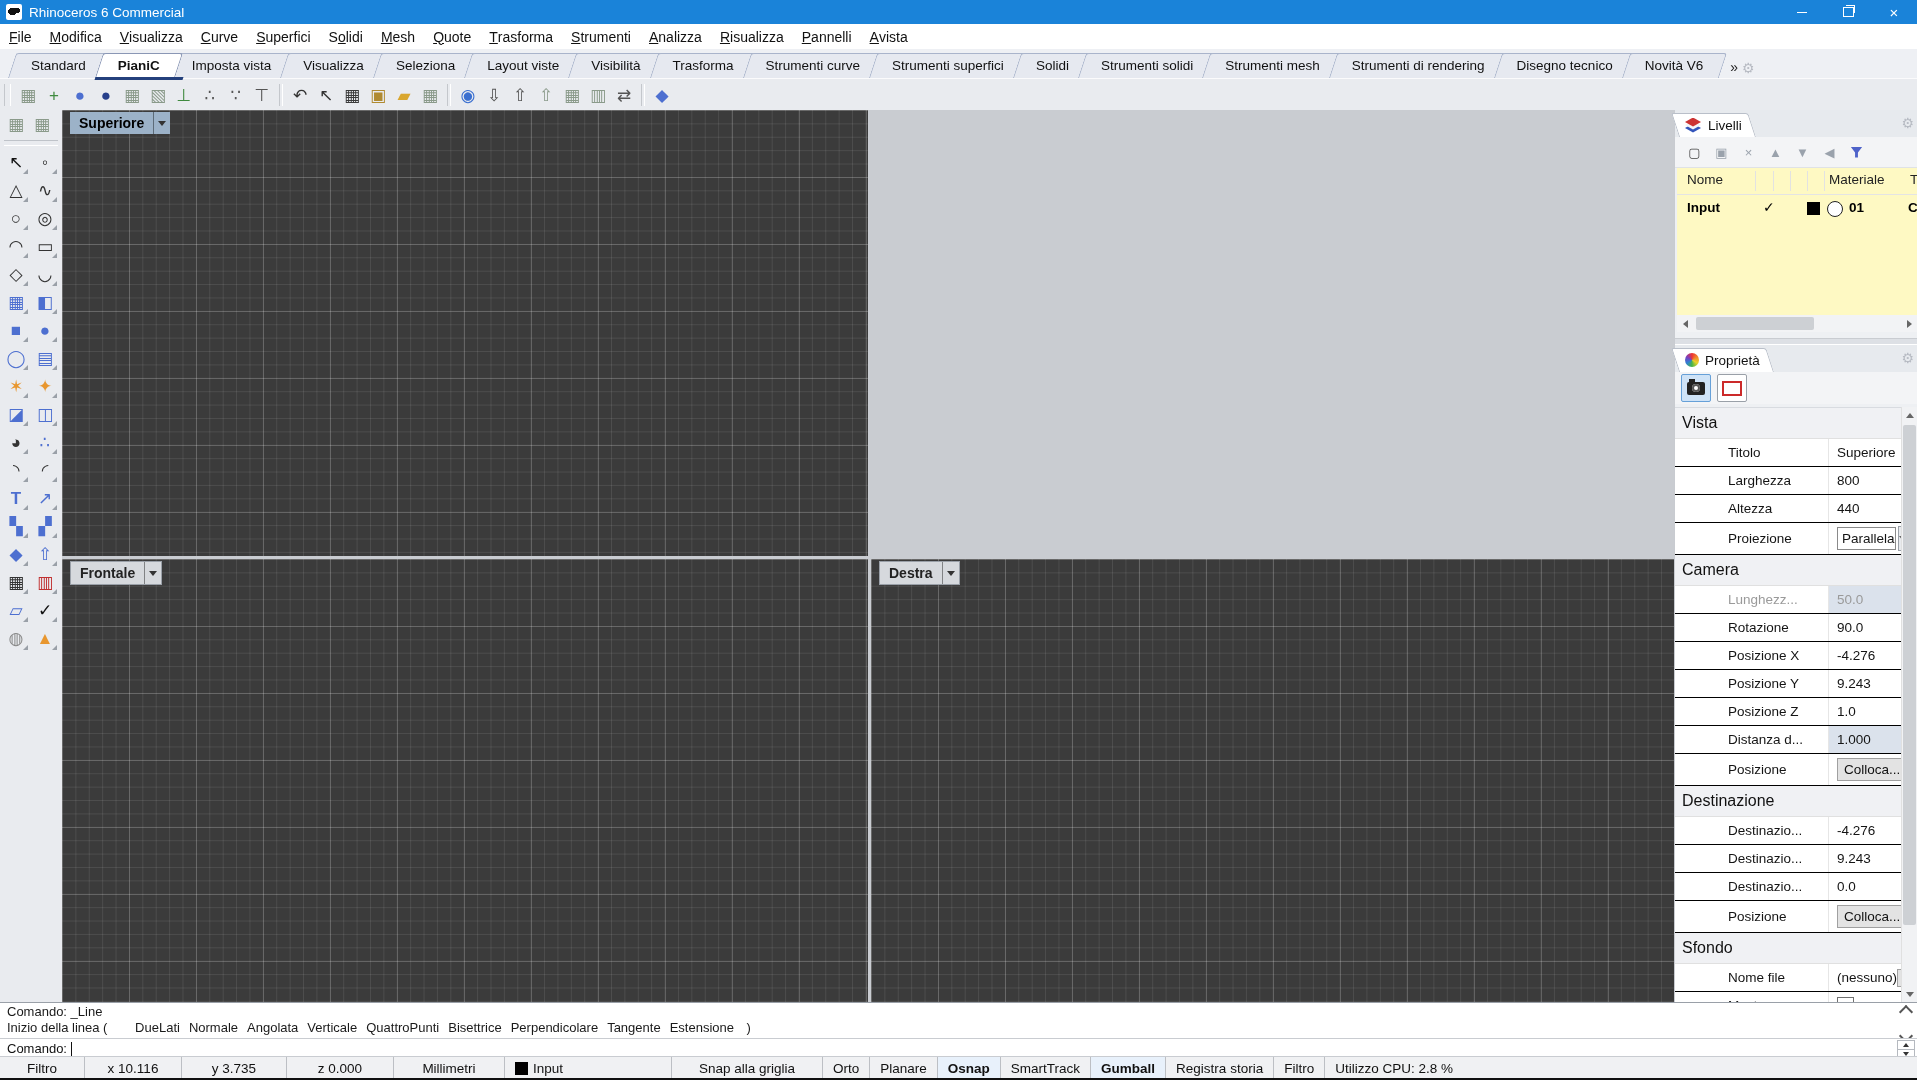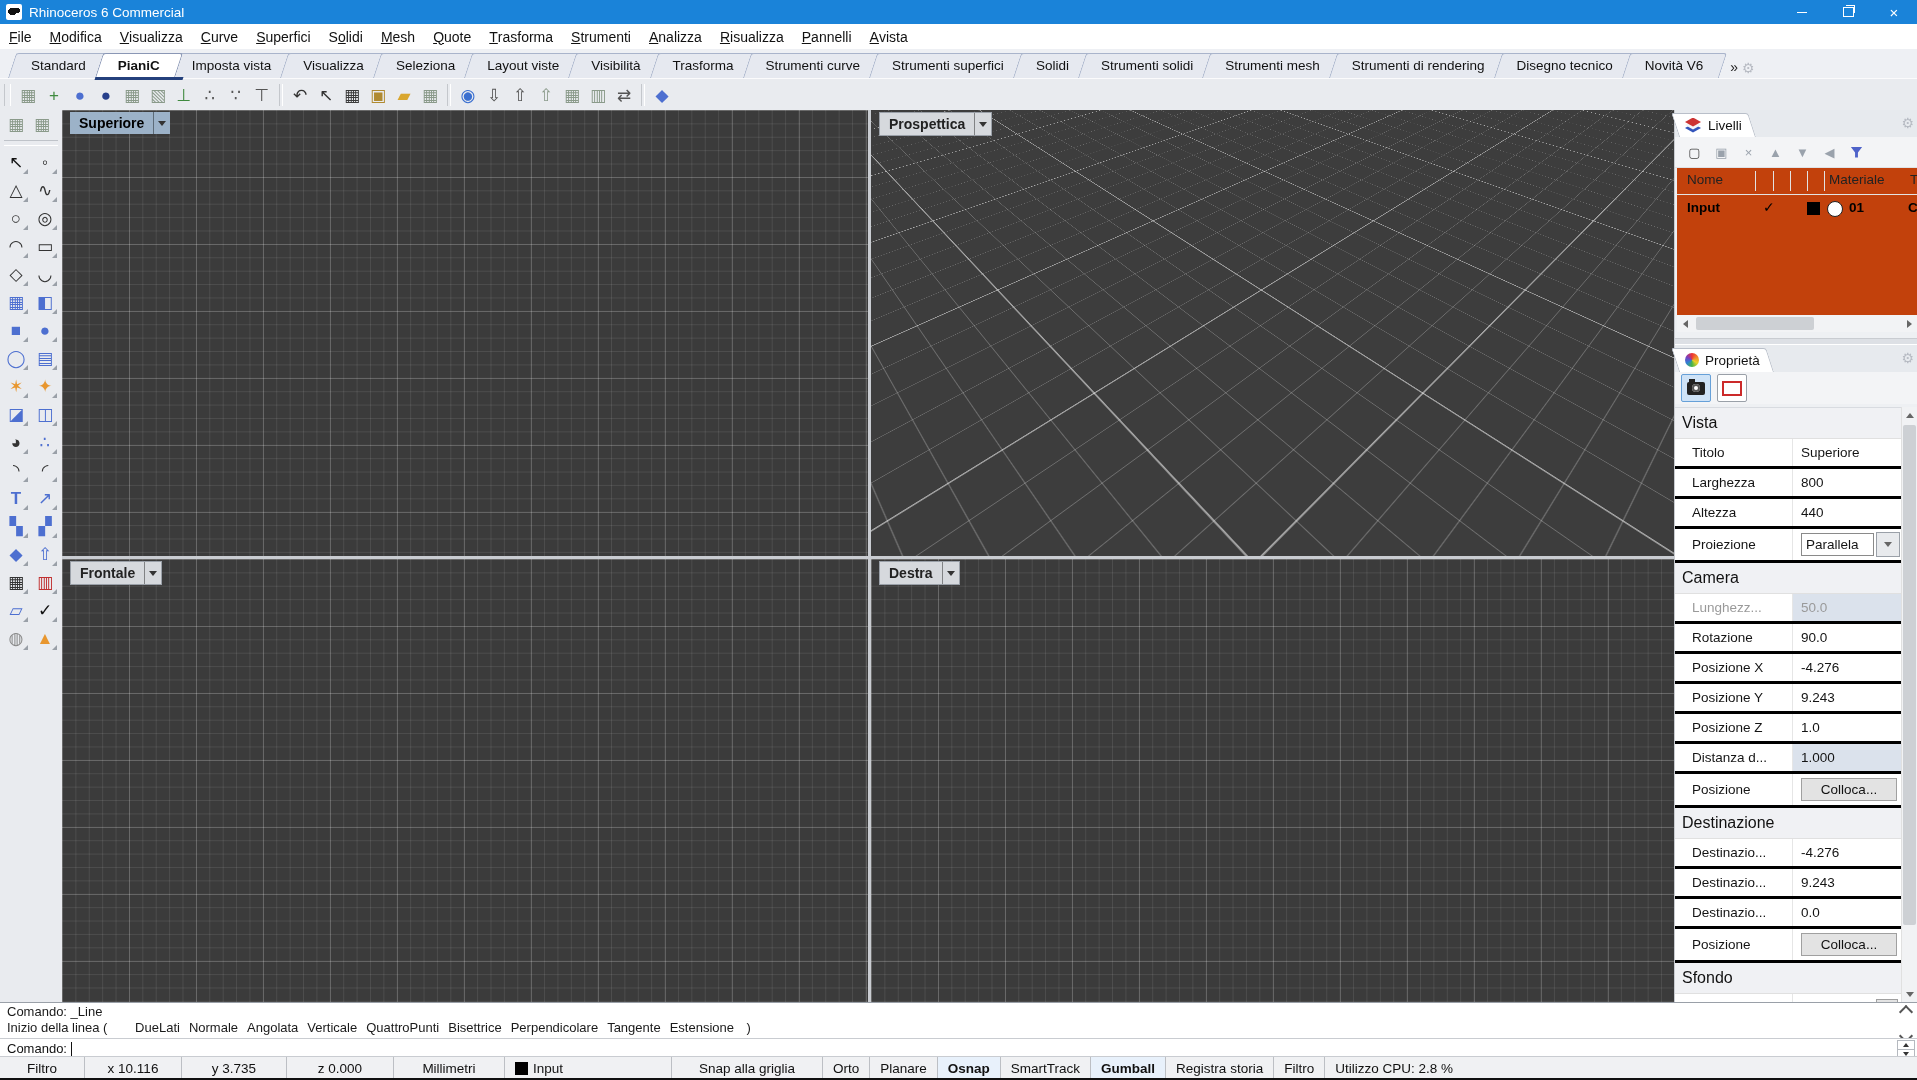--- a/index.html
+++ b/index.html
@@ -113,21 +113,21 @@
   .layers-icon i:nth-child(2){top:3px;background:#f4f5f7;border:0;}
   .layers-icon i:nth-child(3){top:0;background:#cc3333;}
   .colorwheel-icon{width:14px;height:14px;border-radius:50%;margin-right:6px;
       background:conic-gradient(#e33,#ee8a2c,#e7d229,#46b546,#2f7fd4,#7a3fc0,#e33);}
 
   .layer-toolbar{height:30px;display:flex;align-items:center;padding-left:6px;background:#f3f4f6;border-bottom:1px solid #dfe2e6;}
   .lt-btn{width:27px;height:24px;display:flex;align-items:center;justify-content:center;}
   .lt-glyph{font-size:13px;line-height:1;}
   .funnel{width:12px;height:11px;background:#4e62c9;clip-path:polygon(0 0,100% 0,62% 55%,62% 100%,38% 100%,38% 55%);}
 
-  .layer-list{position:absolute;left:2px;right:0;top:58px;height:147px;background:#c2410c;overflow:hidden;}
+  .layer-list{position:absolute;left:2px;right:0;top:58px;height:147px;background:#fef9c3;overflow:hidden;}
   .ll-header{position:relative;height:26px;border-bottom:1px solid #e4e4e4;font-size:13.5px;color:#222;}
   .ll-header .h{position:absolute;top:4px;}
   .ll-sep{position:absolute;top:3px;bottom:3px;width:1px;background:#e2e2e2;}
   .layer-row{position:relative;height:27px;font-size:13.5px;}
   .layer-row .nm{position:absolute;left:10px;top:5px;font-weight:bold;}
   .layer-row .ck{position:absolute;left:86px;top:4px;font-size:14px;}
   .layer-row .sw{position:absolute;left:130px;top:7px;width:13px;height:13px;}
   .layer-row .mc{position:absolute;left:150px;top:6px;width:14px;height:14px;border:1px solid #222;border-radius:50%;background:#fff;}
   .layer-row .mt{position:absolute;left:172px;top:5px;font-weight:bold;}
   .layer-row .lt{position:absolute;left:231px;top:5px;font-weight:bold;}
@@ -144,21 +144,21 @@
   .icon-cam{position:relative;width:18px;height:13px;background:#222;border-radius:2px;}
   .icon-cam::before{content:"";position:absolute;left:5px;top:2.5px;width:8px;height:8px;border-radius:50%;background:#fff;
       box-shadow:inset 0 0 0 2px #555;}
   .icon-cam::after{content:"";position:absolute;left:2px;top:-3px;width:6px;height:3px;background:#222;}
   .icon-vrect{width:16px;height:11px;border:2px solid #cc2a2a;background:#fff;}
 
   .propgrid{position:absolute;left:0;top:297px;right:16px;bottom:0;background:#fbfbfc;overflow:hidden;
             border-top:1px solid #d8dbe0;}
   .pg-section{height:30px;line-height:30px;font-size:16px;color:#111;padding-left:7px;background:#f0f1f4;
               border-bottom:1px solid #e0e0e0;}
-  .pg-row{display:flex;height:27px;align-items:center;border-bottom:3px solid #000000;background:#fff;font-size:13.5px;color:#141414;}
+  .pg-row{display:flex;height:27px;align-items:center;border-bottom:1px solid #000000;background:#fff;font-size:13.5px;color:#141414;padding-left:36px;}
   .pg-row.btnrow{height:31px;}
   .pg-label{width:100px;padding-left:17px;border-right:1px solid #e6e6e6;white-space:nowrap;overflow:hidden;align-self:stretch;display:flex;align-items:center;}
   .pg-value{flex:1;align-self:stretch;display:flex;align-items:center;padding-left:8px;white-space:nowrap;overflow:hidden;}
   .pg-value.shaded{background:#dbe2ec;}
   .pg-row.disabled .pg-label,.pg-row.disabled .pg-value{color:#9a9a9a;}
   .pg-btn{margin-left:auto;margin-right:5px;width:104px;height:23px;background:#e3e3e3;border:1px solid #a0a0a0;
           font-size:13.5px;font-family:inherit;color:#111;}
   .pg-dd-box{flex:1;height:21px;display:flex;align-items:center;padding-left:4px;background:#fff;border:1px solid #8a8a8a;margin-right:2px;}
   .pg-dd-btn{width:22px;height:23px;background:#e8eaed;border:1px solid #9aa0a8;display:flex;align-items:center;justify-content:center;margin-right:2px;}
   .pg-mini-btn{margin-left:auto;margin-right:4px;width:22px;height:18px;background:#e3e3e3;border:1px solid #a0a0a0;font-size:11px;line-height:1;}
@@ -590,31 +590,20 @@
   <div class="viewports">
     <div class="vp" style="left:0;top:0;width:806px;height:446px;">
       <div class="vp-flat"></div>
       <div class="vp-label active">
         <span class="txt">Superiore</span>
         <span class="dd">
             <i class="tri tri-down"></i>
           </span>
       </div>
     </div>
-    <div class="vp" style="left:809px;top:0;width:803px;height:446px;">
-      <div class="persp-wrap">
-        <div class="persp-plane"></div>
-      </div>
-      <div class="vp-label inactive">
-        <span class="txt">Prospettica</span>
-        <span class="dd">
-            <i class="tri tri-down"></i>
-          </span>
-      </div>
-    </div>
     <div class="vp" style="left:0;top:449px;width:806px;height:443px;">
       <div class="vp-flat"></div>
       <div class="vp-label inactive">
         <span class="txt">Frontale</span>
         <span class="dd">
             <i class="tri tri-down"></i>
           </span>
       </div>
     </div>
     <div class="vp" style="left:809px;top:449px;width:803px;height:443px;">

